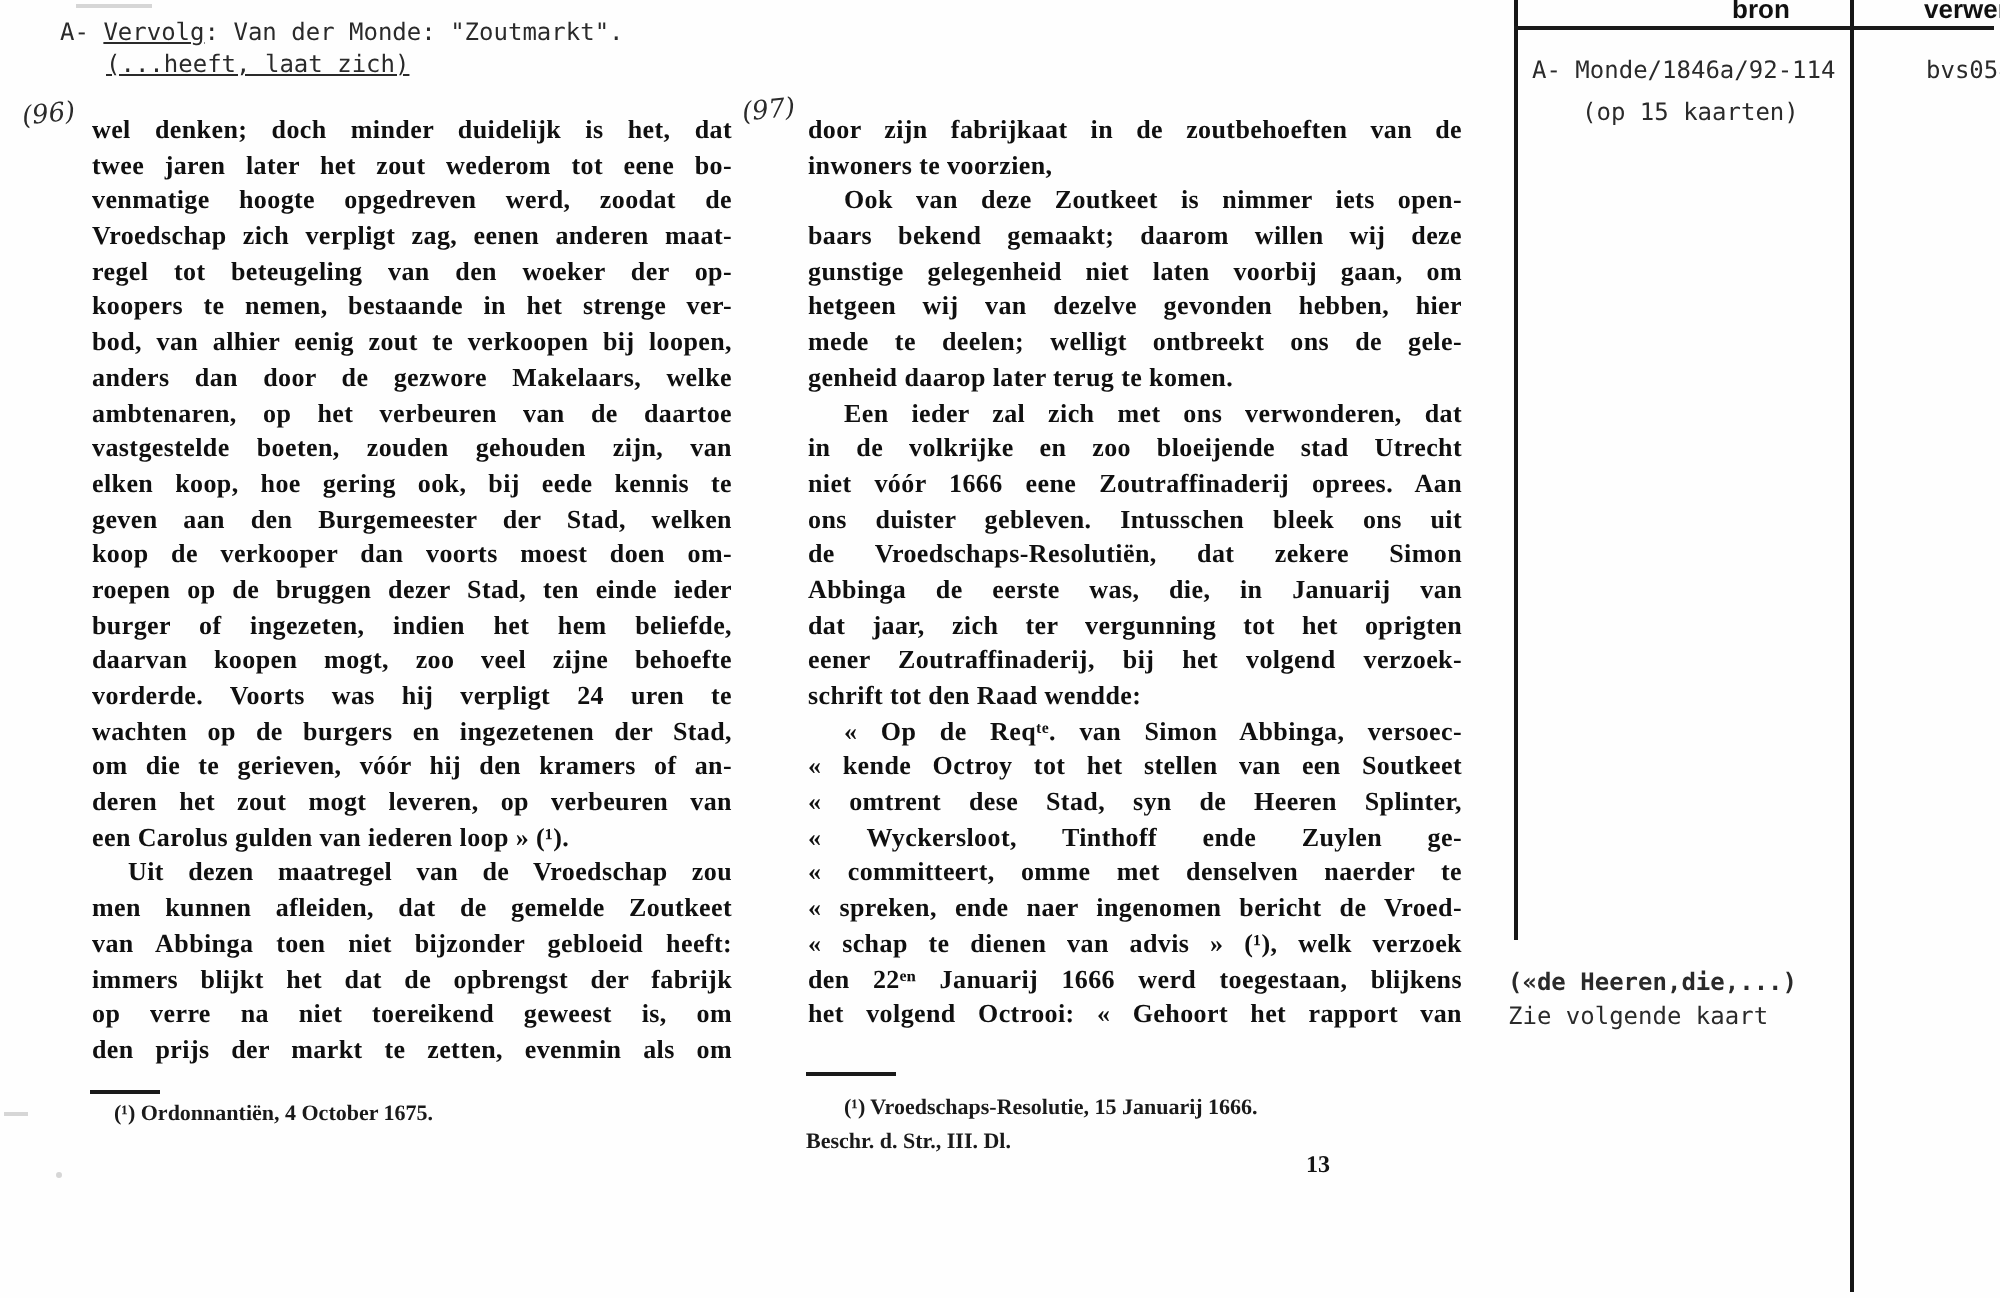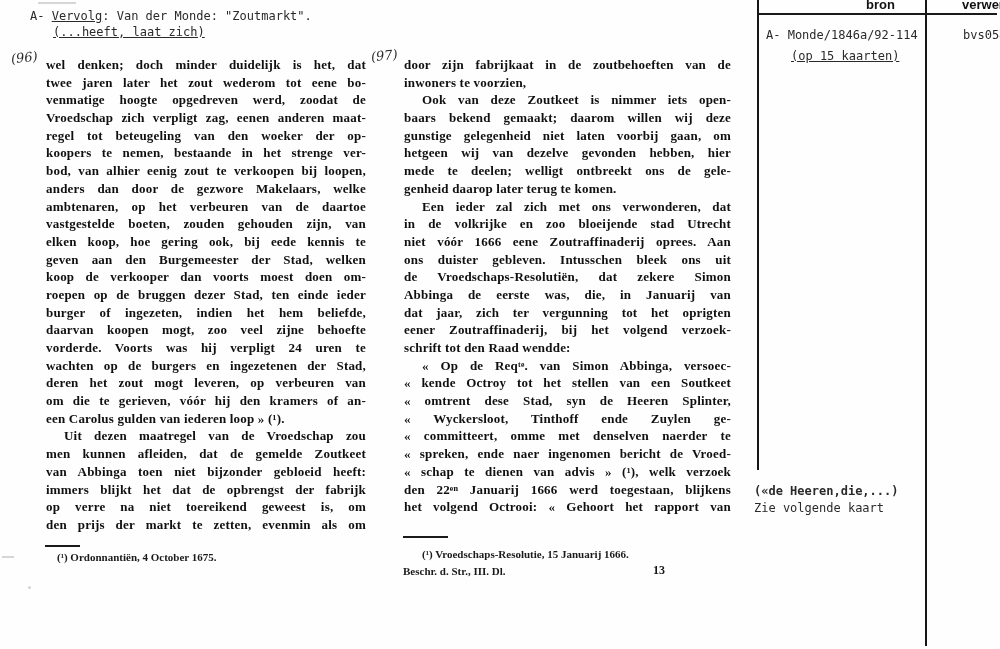--- a/index.html
+++ b/index.html
@@ -56,22 +56,22 @@
       <div class="tline just">ambtenaren, op het verbeuren van de daartoe</div>
       <div class="tline just">vastgestelde boeten, zouden gehouden zijn, van</div>
       <div class="tline just">elken koop, hoe gering ook, bij eede kennis te</div>
       <div class="tline just">geven aan den Burgemeester der Stad, welken</div>
       <div class="tline just">koop de verkooper dan voorts moest doen om-</div>
       <div class="tline just">roepen op de bruggen dezer Stad, ten einde ieder</div>
       <div class="tline just">burger of ingezeten, indien het hem beliefde,</div>
       <div class="tline just">daarvan koopen mogt, zoo veel zijne behoefte</div>
       <div class="tline just">vorderde.  Voorts was hij verpligt 24 uren te</div>
       <div class="tline just">wachten op de burgers en ingezetenen der Stad,</div>
+      <div class="tline just">om die te gerieven, vóór hij den kramers of an-</div>
       <div class="tline just">deren het zout mogt leveren, op verbeuren van</div>
-      <div class="tline just">om die te gerieven, vóór hij den kramers of an-</div>
       <div class="tline">een Carolus gulden van iederen loop » (¹).</div>
       <div class="tline just ind">Uit dezen maatregel van de Vroedschap zou</div>
       <div class="tline just">men kunnen afleiden, dat de gemelde Zoutkeet</div>
       <div class="tline just">van Abbinga toen niet bijzonder gebloeid heeft:</div>
       <div class="tline just">immers blijkt het dat de opbrengst der fabrijk</div>
       <div class="tline just">op verre na niet toereikend geweest is, om</div>
       <div class="tline just">den prijs der markt te zetten, evenmin als om</div>
     </div>
   <div class="col colR">
       <div class="tline just">door zijn fabrijkaat in de zoutbehoeften van de</div>
@@ -101,31 +101,31 @@
       <div class="tline just">den 22ᵉⁿ Januarij 1666 werd toegestaan, blijkens</div>
       <div class="tline just">het volgend Octrooi:  « Gehoort het rapport van</div>
     </div>
 
   <div class="rule" style="left:45px;top:545px;width:35px;"></div>
   <div class="fn" style="left:57px;top:551px;">(¹) Ordonnantiën, 4 October 1675.</div>
 
   <div class="rule" style="left:403px;top:536px;width:45px;"></div>
   <div class="fn" style="left:422px;top:548px;">(¹) Vroedschaps-Resolutie, 15 Januarij 1666.</div>
   <div class="fn" style="left:403px;top:565px;">Beschr. d. Str., III. Dl.</div>
-  <div class="pageno" style="left:653px;top:563px;">13</div>
+  <div class="pageno" style="left:653px;top:575px;">13</div>
 
   <div class="vline" style="left:757px;top:0;height:470px;"></div>
   <div class="vline" style="left:925px;top:0;height:646px;"></div>
   <div class="rule" style="left:757px;top:13px;width:240px;"></div>
   <div class="sb-headers">
     <span class="sb-h" style="left:79px;">bron</span>
     <span class="sb-h" style="left:175px;">verwerkt</span>
   </div>
   <div class="mono" style="left:766px;top:27px;">A- Monde/1846a/92-114</div>
-  <div class="mono" style="left:791px;top:48px;text-decoration:underline;">(op 15 kaarten)</div>
+  <div class="mono" style="left:791px;top:48px;">(op 15 kaarten)</div>
   <div class="mono" style="left:931px;top:27px;margin-left:32px;">bvs0588</div>
 
   <div class="mono" style="left:754px;top:483px;font-weight:bold;">(«de Heeren,die,...)</div>
   <div class="mono" style="left:754px;top:500px;">Zie volgende kaart</div>
 
   <div class="artifact" style="left:38px;top:2px;width:38px;height:2px;"></div>
   <div class="artifact" style="left:2px;top:556px;width:12px;height:2px;"></div>
   <div class="artifact" style="left:28px;top:586px;width:3px;height:3px;border-radius:50%;"></div>
 
 </div>

